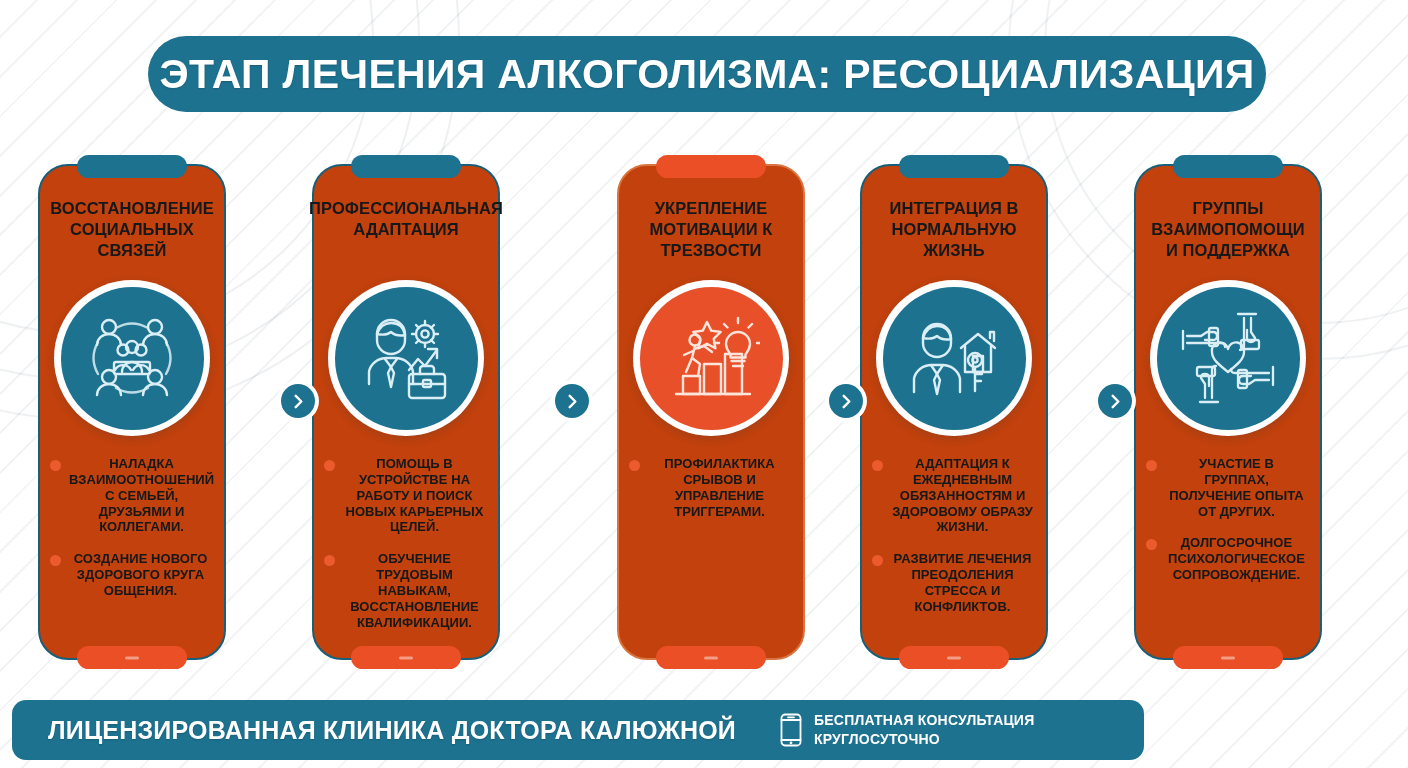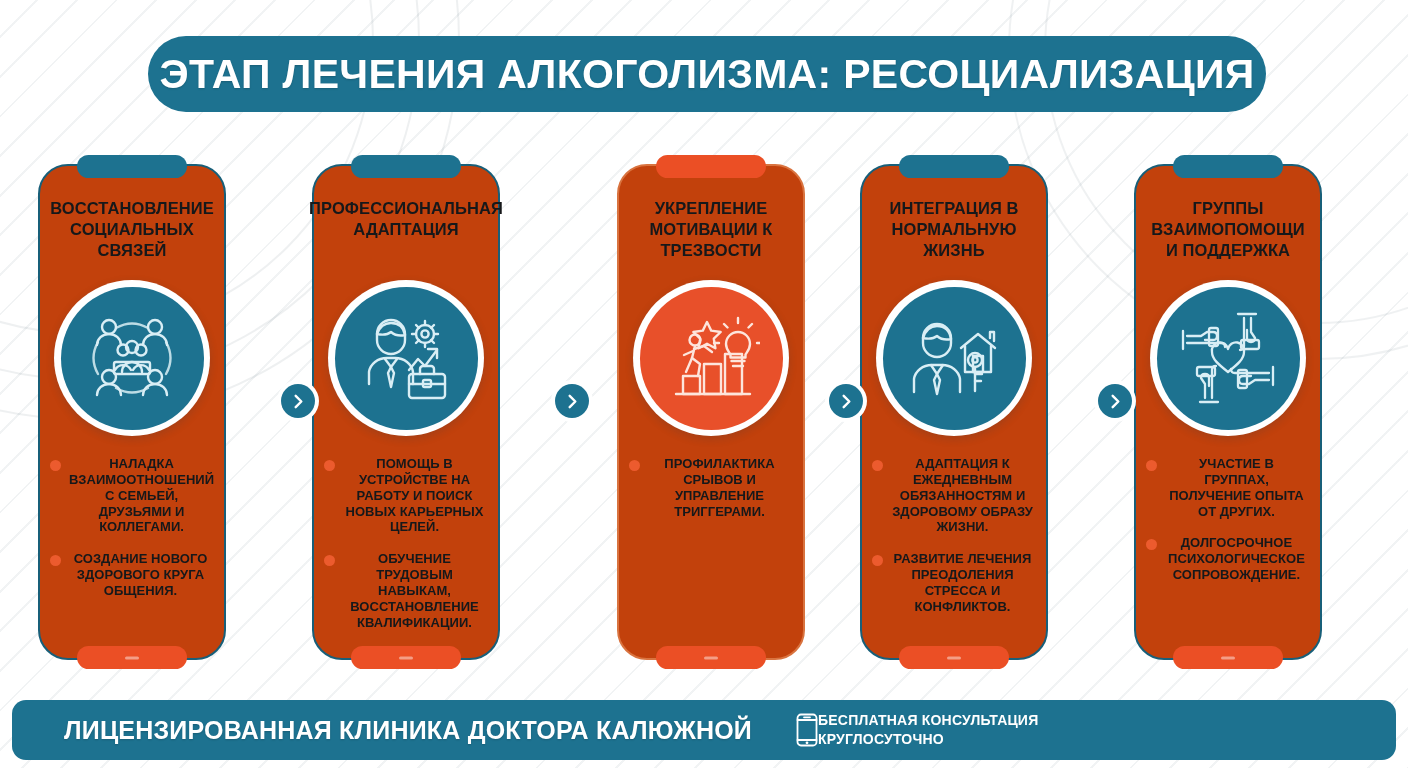--- a/index.html
+++ b/index.html
@@ -228,42 +228,42 @@
     box-shadow: 0 0 0 4px #ffffff;
     z-index: 6;
   }
   .arrow svg { display: block; }
 
   
   .footer {
     position: absolute;
     left: 12px;
     top: 700px;
-    width: 1384px;
+    width: 1132px;
     height: 60px;
     background: #1d7290;
     border-radius: 14px;
     display: flex;
     align-items: center;
     z-index: 5;
-    padding-left: 16px;
   }
   .footer-clinic {
     margin-left: 36px;
     color: #ffffff;
     font-size: 25px;
     font-weight: bold;
     letter-spacing: 0.2px;
     text-shadow: 0 1px 2px rgba(0,0,0,0.18);
     white-space: nowrap;
   }
   .footer-contact {
     margin-left: 44px;
     display: flex;
     align-items: center;
+    gap: 12px;
   }
   .footer-phone-icon svg { display: block; }
   .footer-lines {
     display: flex;
     flex-direction: column;
     gap: 1px;
   }
   .footer-line {
     color: #ffffff;
     font-size: 14px;

